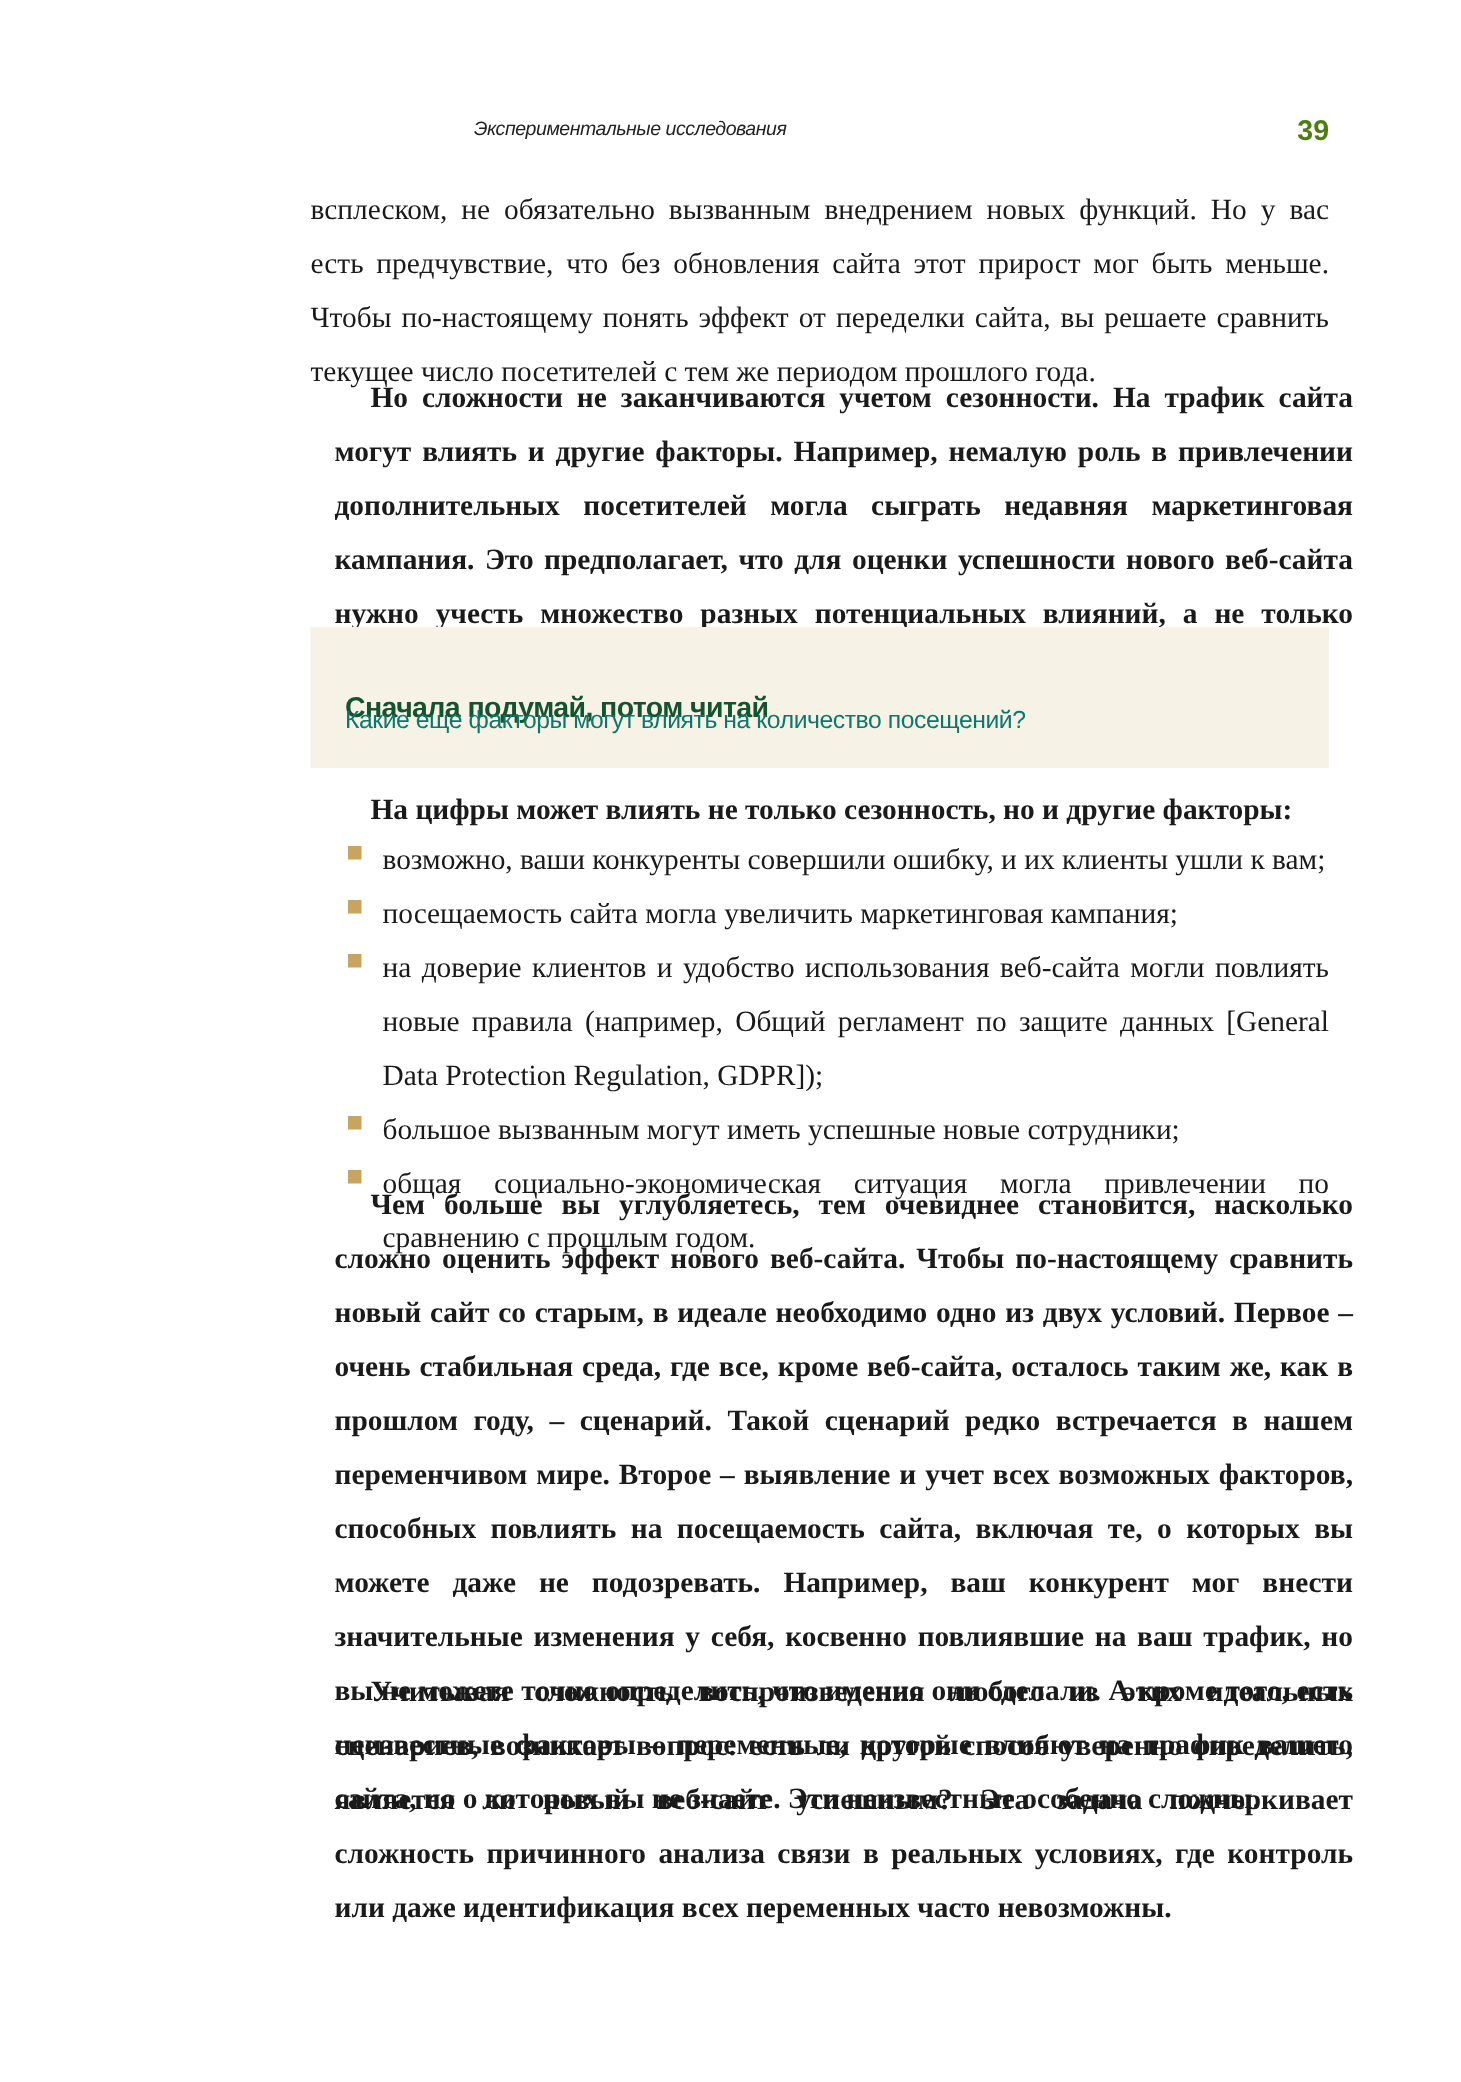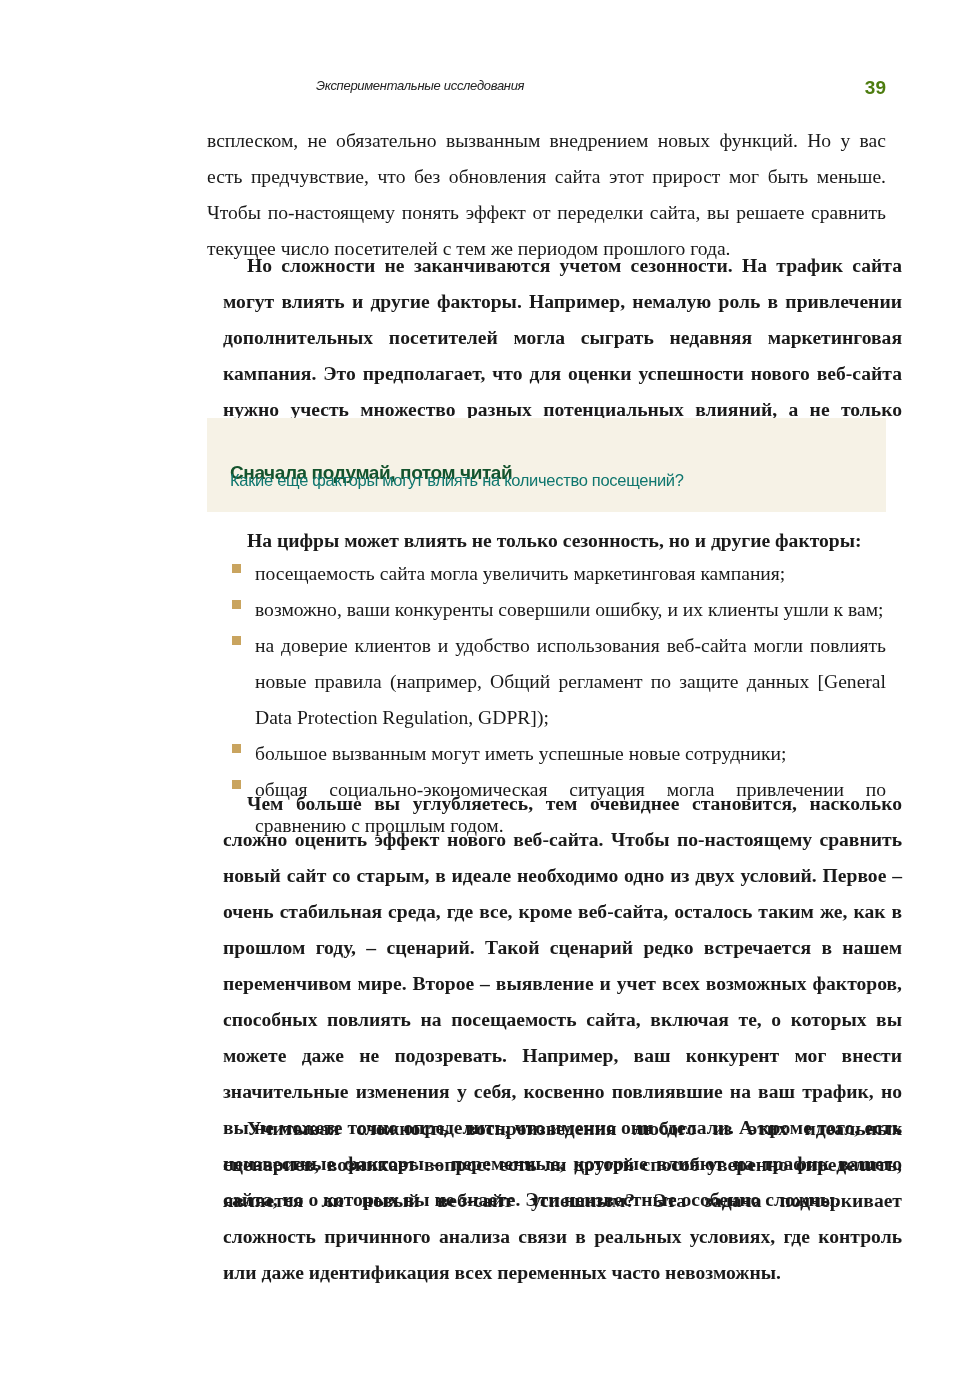--- a/index.html
+++ b/index.html
@@ -133,25 +133,25 @@
   <div class="callout">
     <div class="callout-title">Сначала подумай, потом читай</div>
     <div class="callout-text">Какие еще факторы могут влиять на количество посещений?</div>
   </div>
 
   <p class="body-text p-block indent" style="top:523px;">На цифры может влиять не только сезонность, но и другие факторы:</p>
 
   <ul class="list">
     <li class="list-item body-text">
       <span class="bullet"></span>
-      <span>посещаемость сайта могла увеличить маркетинговая кампания;</span>
+      <span>возможно, ваши конкуренты совершили ошибку, и их клиенты ушли к вам;</span>
     </li>
     <li class="list-item body-text">
       <span class="bullet"></span>
-      <span>возможно, ваши конкуренты совершили ошибку, и их клиенты ушли к вам;</span>
+      <span>посещаемость сайта могла увеличить маркетинговая кампания;</span>
     </li>
     <li class="list-item body-text">
       <span class="bullet"></span>
       <span>на доверие клиентов и удобство использования веб-сайта могли повлиять новые правила (например, Общий регламент по защите данных [General Data Protection Regulation, GDPR]);</span>
     </li>
     <li class="list-item body-text">
       <span class="bullet"></span>
       <span>большое вызванным могут иметь успешные новые сотрудники;</span>
     </li>
     <li class="list-item body-text">

